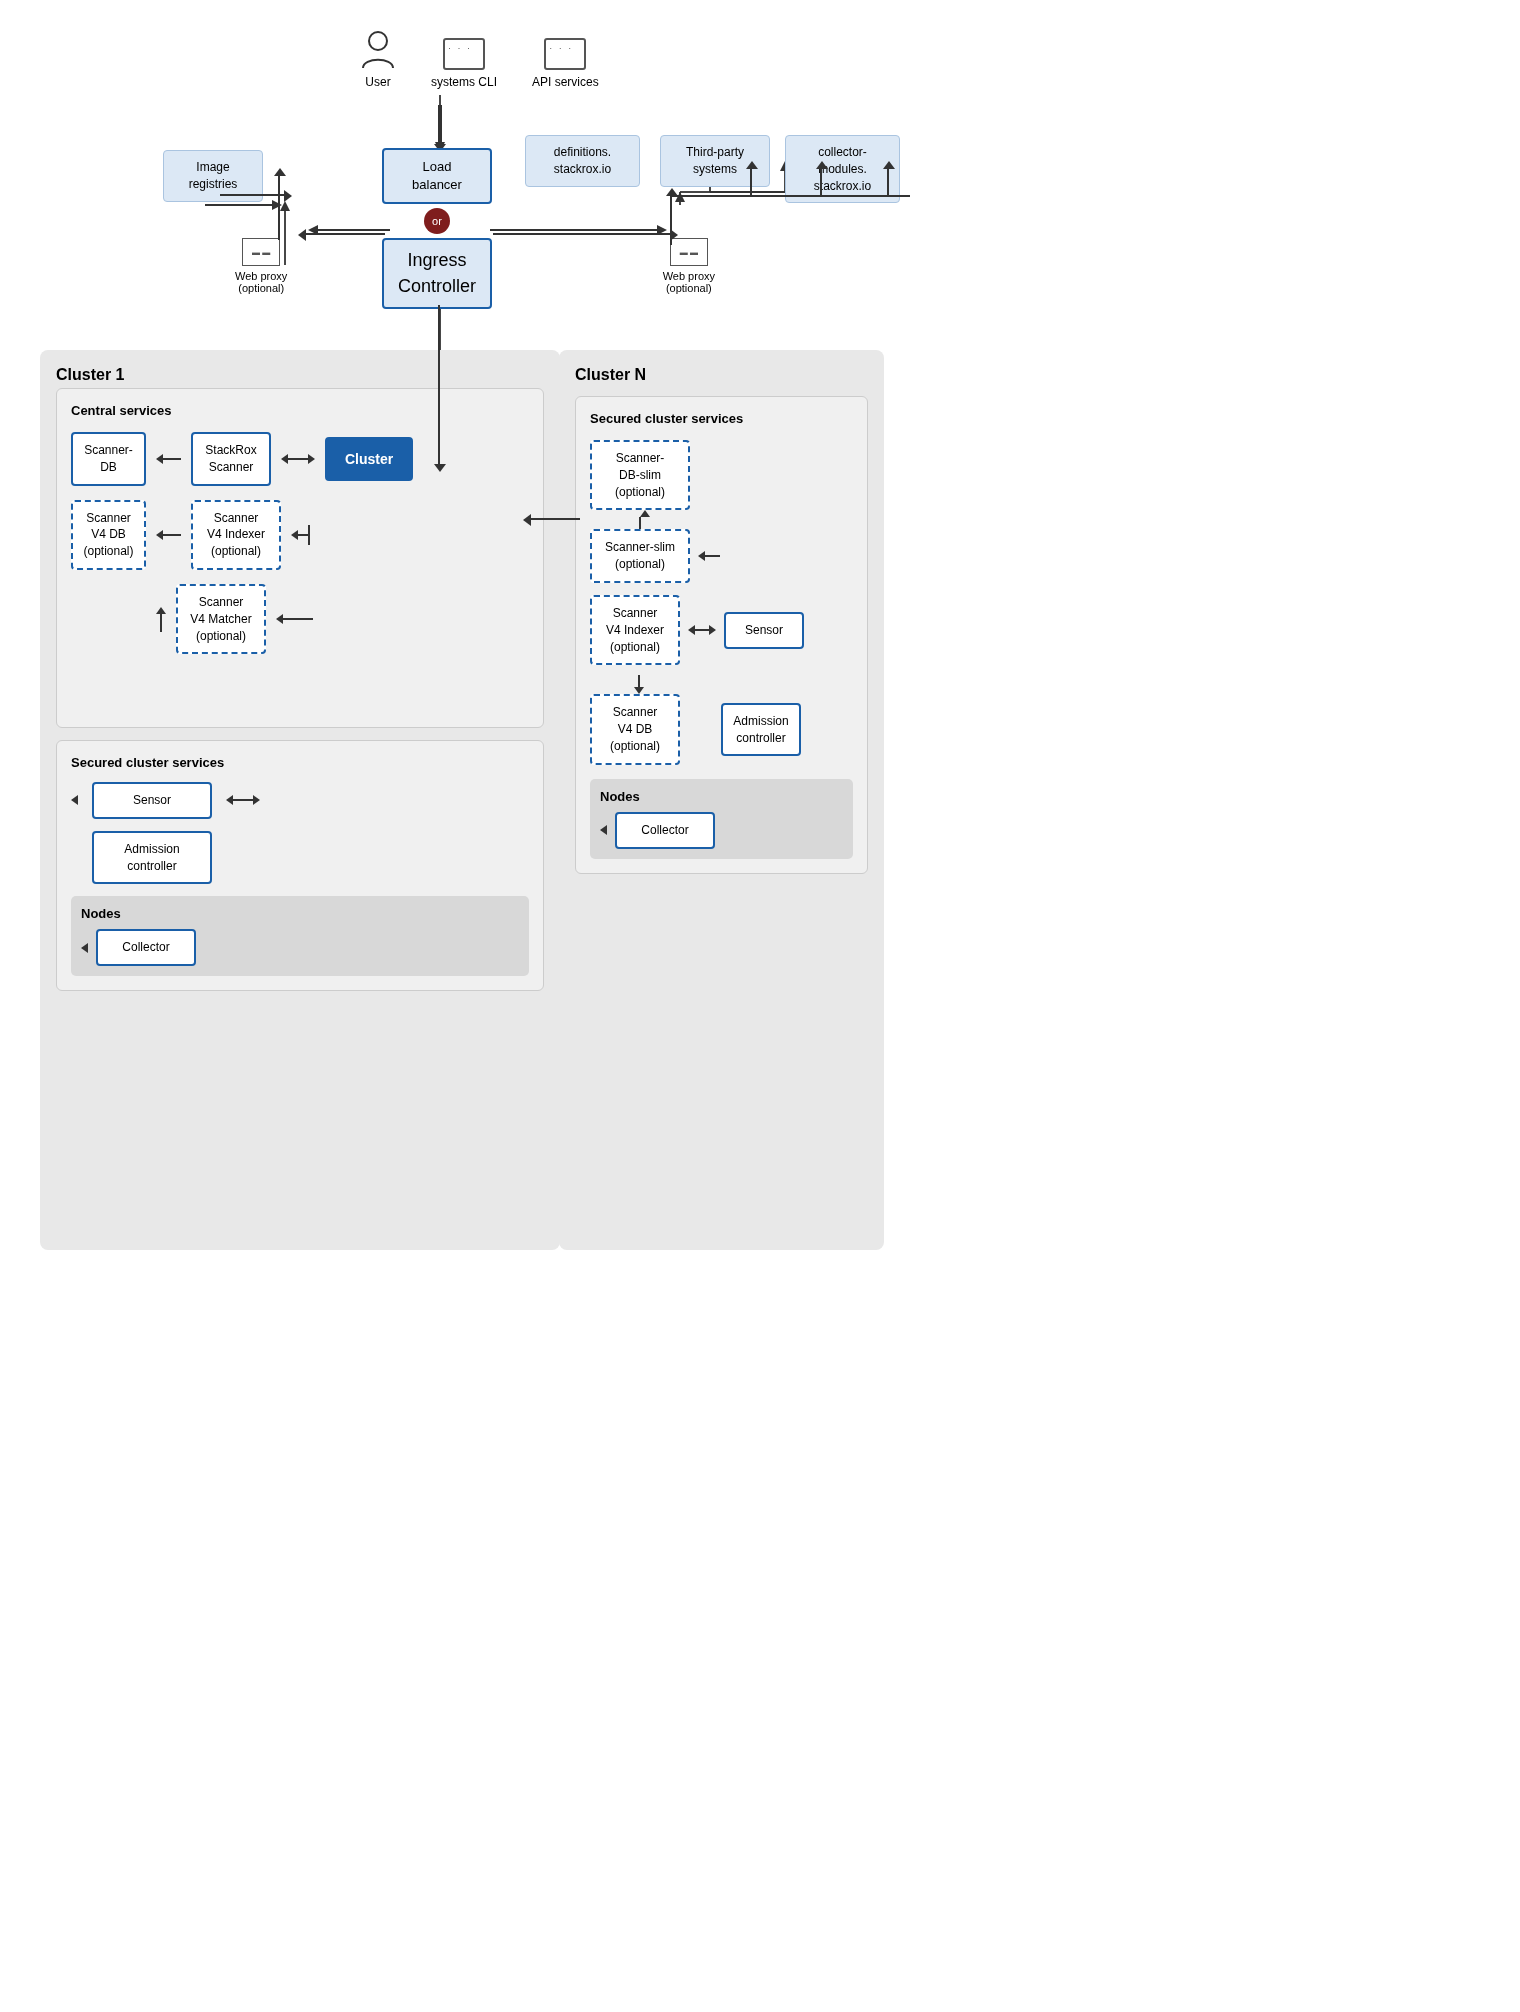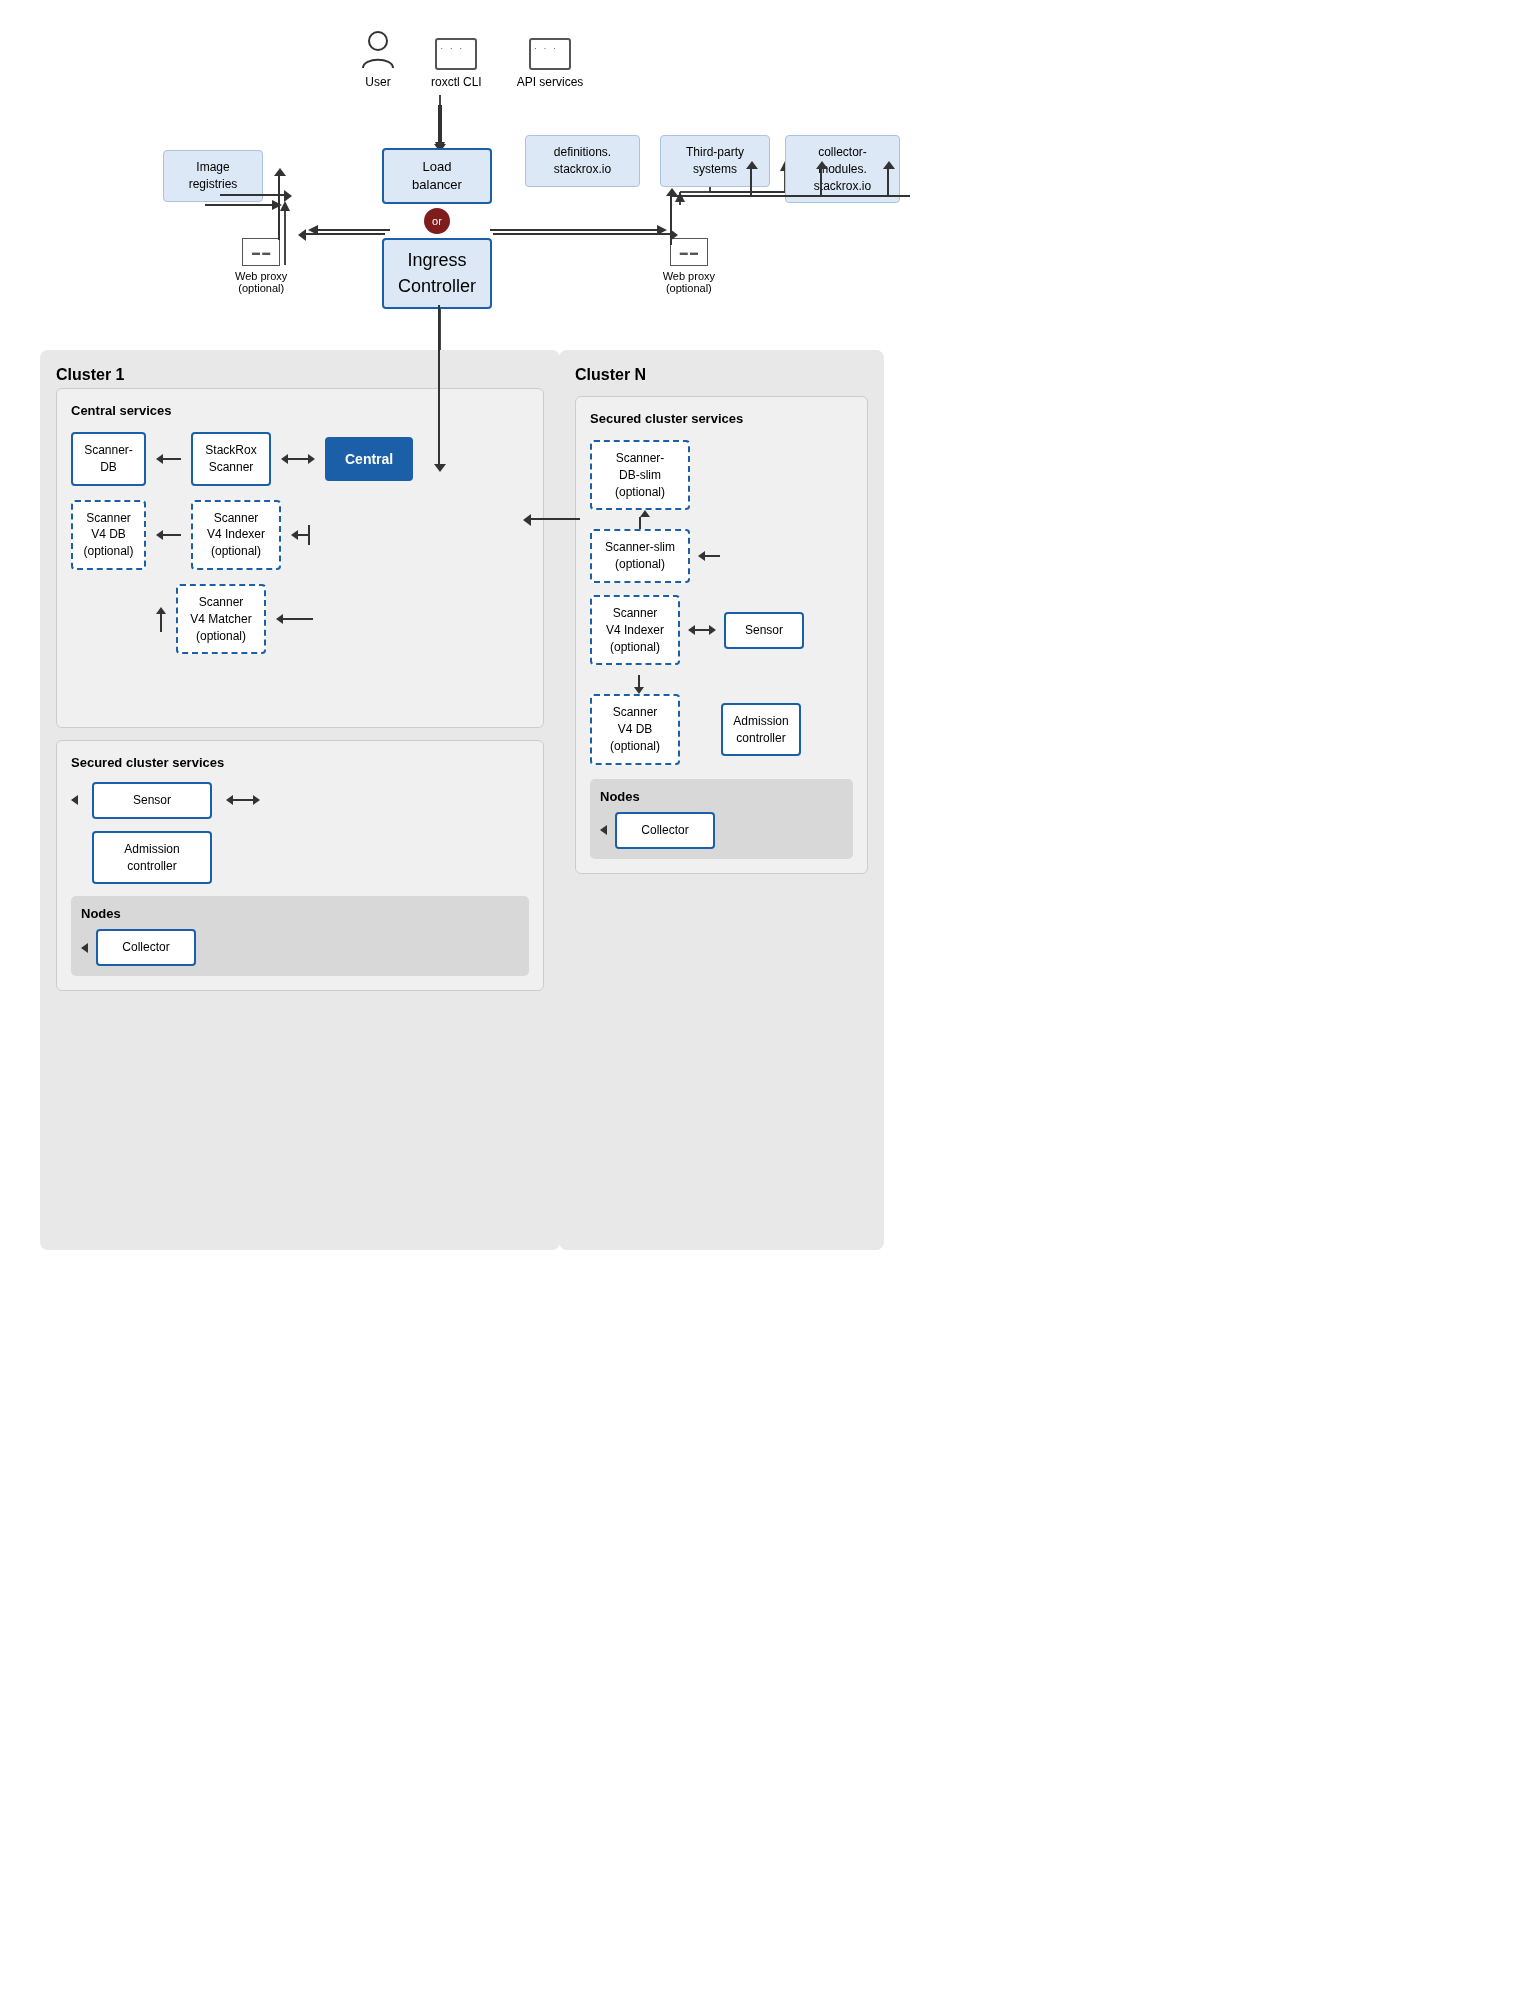--- a/index.html
+++ b/index.html
@@ -276,21 +276,21 @@
           <circle cx="18" cy="11" r="9" fill="none" stroke="#333" stroke-width="2"></circle>
           <path d="M3,38 C3,27 33,27 33,38" fill="none" stroke="#333" stroke-width="2"></path>
         </svg>
         <span class="label-text">User</span>
       </div>
 
       <div class="flex-col" style="align-items:center;gap:4px;">
         <div style="width:42px;height:32px;border:2px solid #555;border-radius:3px;display:flex;align-items:flex-start;justify-content:flex-start;padding:3px;position:relative;">
           <span style="font-size:9px;letter-spacing:2px;color:#555;">· · ·</span>
         </div>
-        <span class="label-text">roxctl CLI</span>
+        <span class="label-text">systems CLI</span>
       </div>
 
       <div class="flex-col" style="align-items:center;gap:4px;">
         <div style="width:42px;height:32px;border:2px solid #555;border-radius:3px;display:flex;align-items:flex-start;justify-content:flex-start;padding:3px;">
           <span style="font-size:9px;letter-spacing:2px;color:#555;">· · ·</span>
         </div>
         <span class="label-text">API services</span>
       </div>
     </div>
 
@@ -360,21 +360,21 @@
               <span>StackRox<br>Scanner</span>
             </div>
 
             <div style="display:flex;align-items:center;">
               <div style="width:0;height:0;border-top:5px solid transparent;border-bottom:5px solid transparent;border-right:7px solid #333;"></div>
               <div style="width:20px;height:2px;background:#333;"></div>
               <div style="width:0;height:0;border-top:5px solid transparent;border-bottom:5px solid transparent;border-left:7px solid #333;"></div>
             </div>
 
             <div class="comp-box-central">
-              <span>Central</span>
+              <span>Cluster</span>
             </div>
           </div>
 
           
           <div style="display:flex;align-items:center;gap:10px;margin-top:14px;">
 
             <div class="comp-box-dashed" style="min-width:75px;">
               <span>Scanner<br>V4 DB<br>(optional)</span>
             </div>
 

